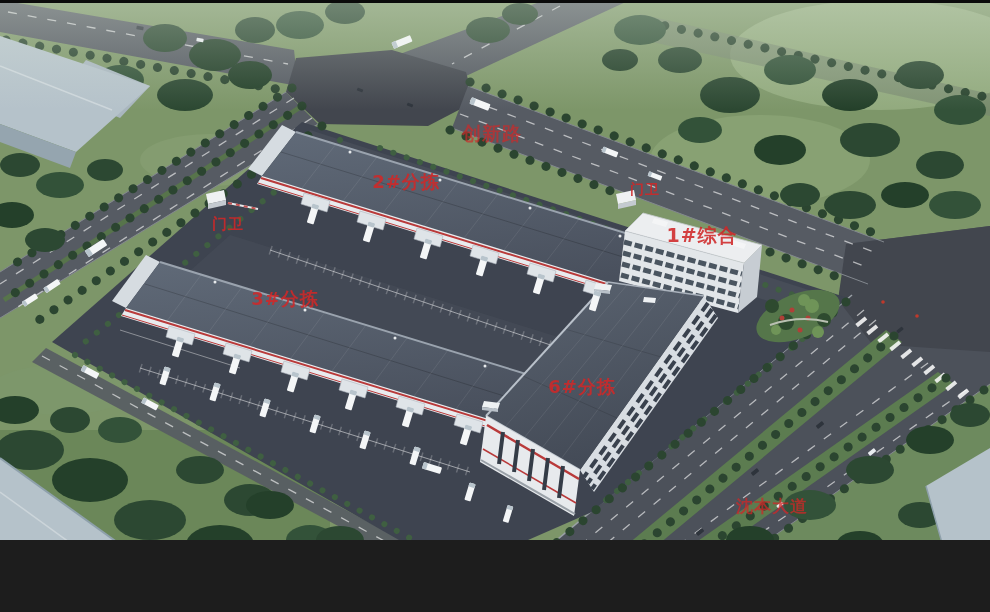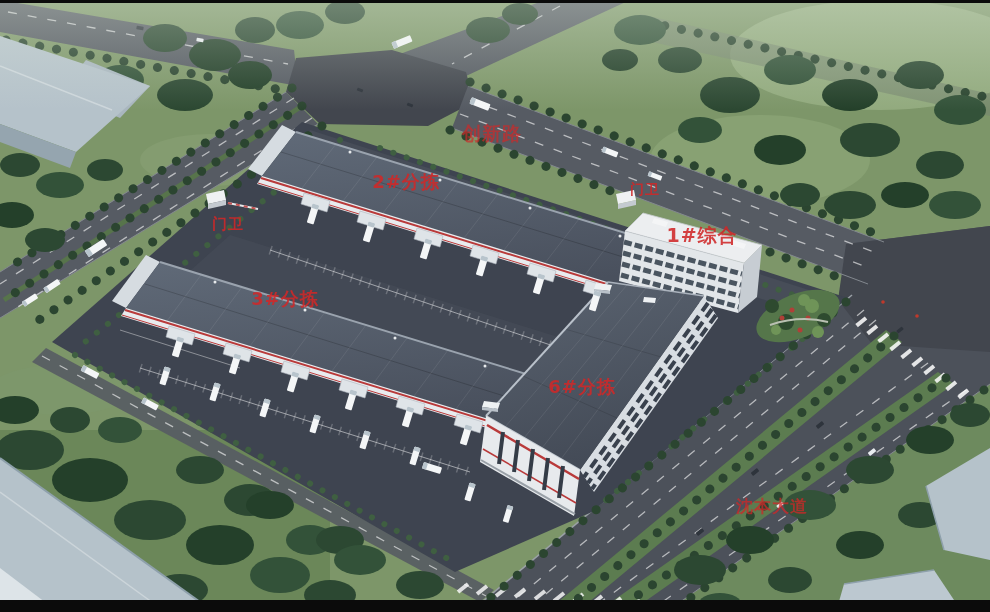--- a/index.html
+++ b/index.html
@@ -1,16 +1,16 @@
 <!DOCTYPE html>
 <html><head>
 <meta charset="utf-8">
 <style>
   html,body{margin:0;padding:0;background:#1d1d1d;}
-  .stage{position:relative;width:990px;height:612px;overflow:hidden;
+  .stage{position:relative;width:990px;height:540px;overflow:hidden;
          font-family:"DejaVu Sans","Liberation Sans",sans-serif;}
   svg{display:block}
   .ann{font-weight:bold;text-anchor:middle;letter-spacing:1px;opacity:.88;}
   .trow{fill:none;stroke-linecap:round;}
 </style>
 </head>
 <body>
 
 <div class="stage">
 <svg width="990" height="612" viewBox="0 0 990 612">

